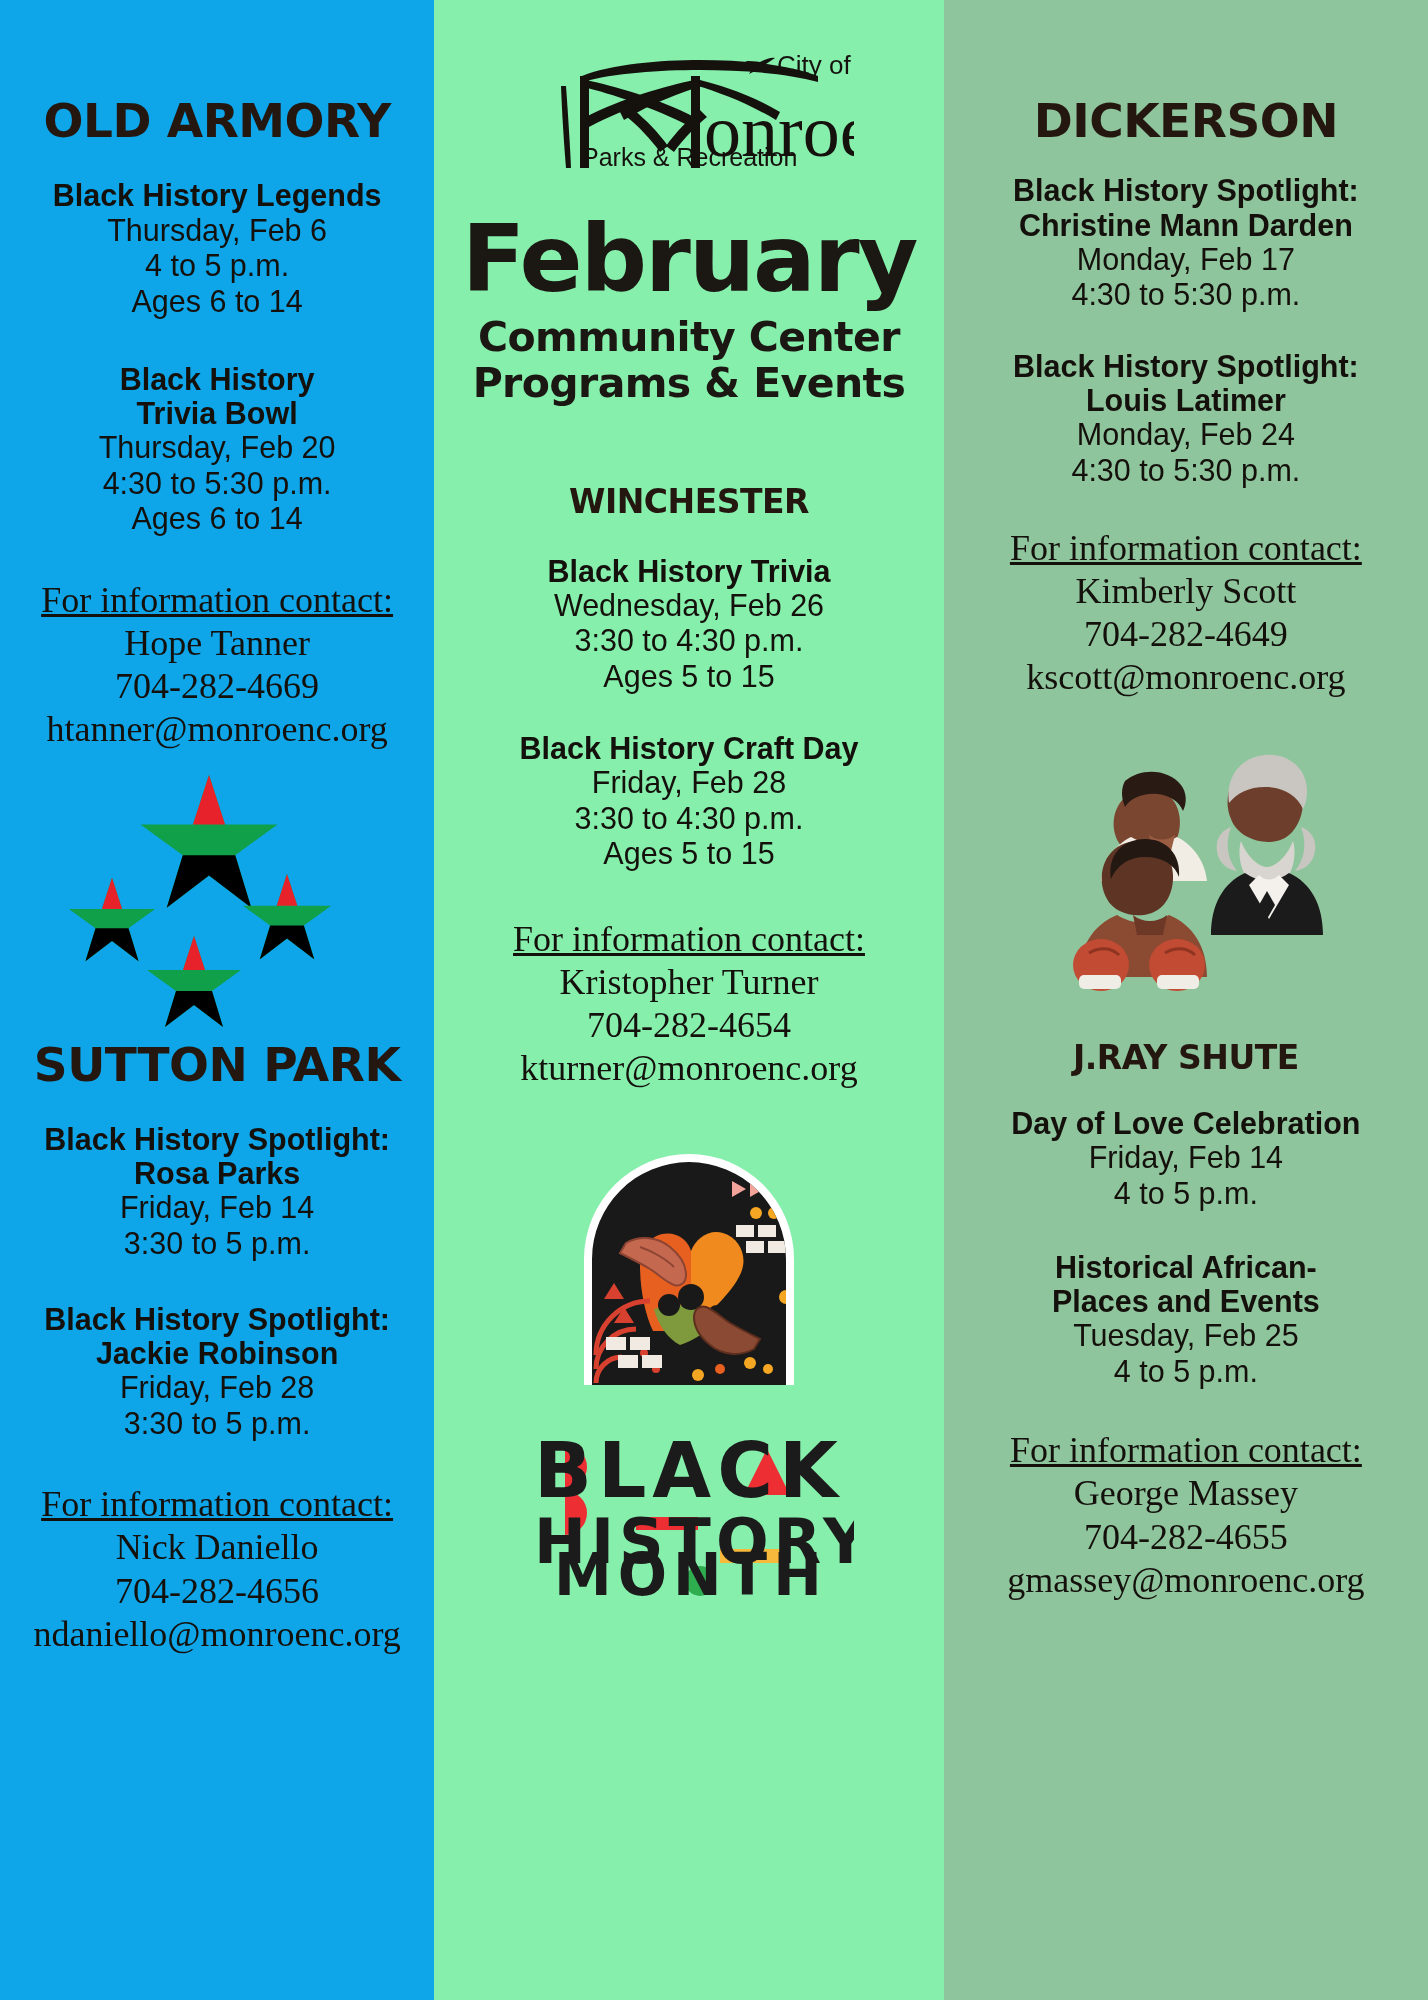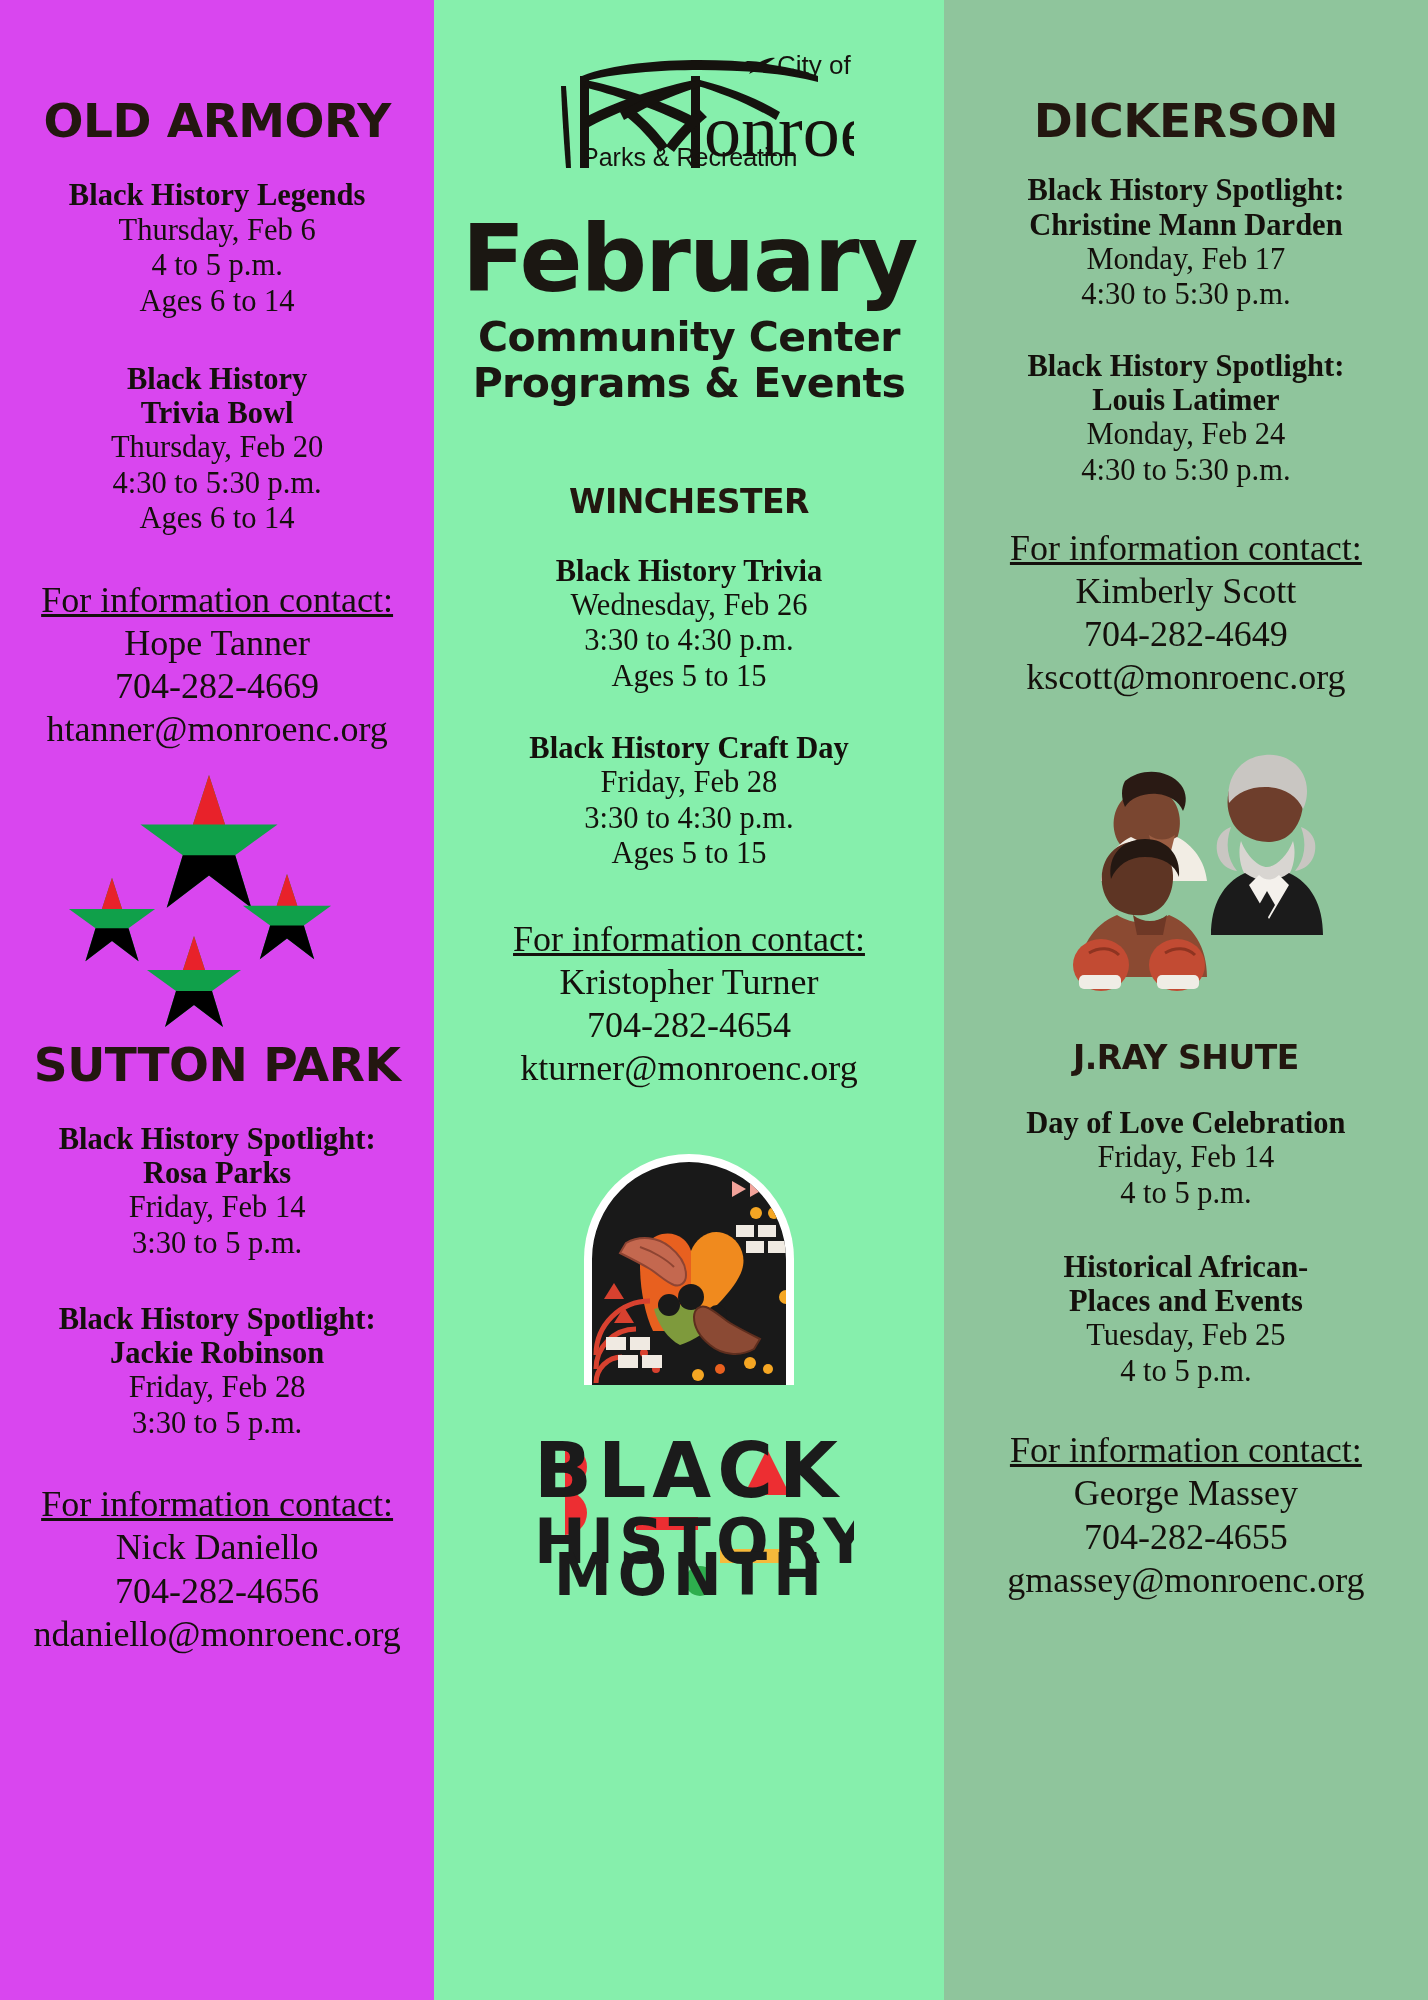--- a/index.html
+++ b/index.html
@@ -9,39 +9,39 @@
     font-family:"Liberation Serif",serif;
     background:#E6E2CE;
     overflow:hidden;
   }
   .poster{
     position:relative;width:1428px;height:2000px;
     display:flex;flex-direction:row;
   }
   
   .col{position:relative;box-sizing:border-box;}
-  .col-left{width:450px;background:#d946ef;}
+  .col-left{width:450px;background:#0ea5e9;}
   .col-center{width:528px;background:#86efac;}
   .col-right{width:502px;background:#8FC59C;}
 
   
   .center-head,
   .venue{
     font-family:"DejaVu Sans",sans-serif;
     font-weight:bold;
     color:#231710;
     text-align:center;
     letter-spacing:-0.5px;
   }
   .venue{font-size:47px;line-height:1.05;}
   .venue.small{font-size:33px;}
   .event{
     text-align:center;
     color:#14100c;
-    font-family:Liberation Serif, serif;
+    font-family:Liberation Sans, sans-serif;
   }
   .event .ttl{
     font-weight:bold;font-size:30.5px;line-height:1.12;
   }
   .event .ln{
     font-size:30.5px;line-height:1.17;
   }
   .contact{
     text-align:center;color:#14100c;
     font-family:"Liberation Serif",serif;

